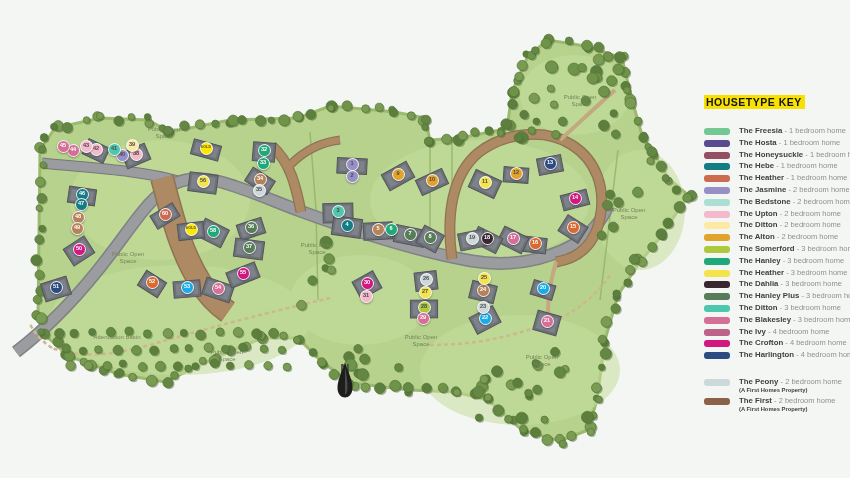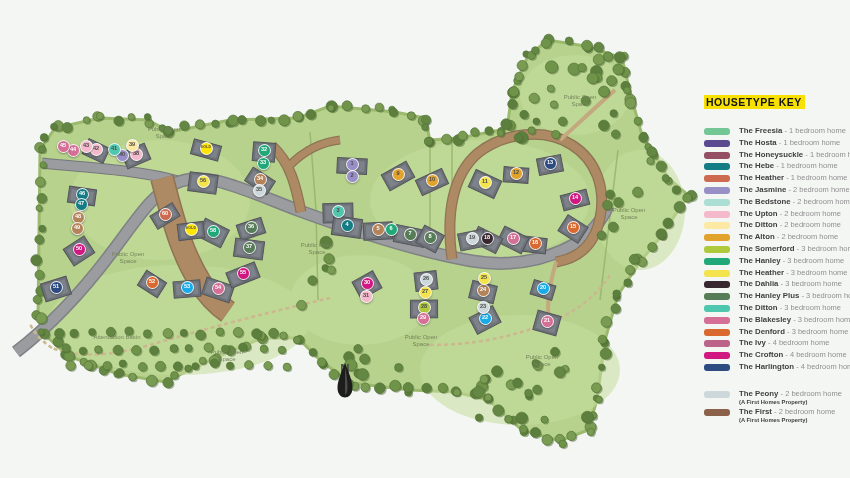--- a/index.html
+++ b/index.html
@@ -972,24 +972,20 @@
         </div>
         <div class="lg-row">
           <span class="sw" style="background: rgb(79, 199, 174);"></span>
           <span class="lg-text"><b>The Ditton </b>- 3 bedroom home</span>
         </div>
         <div class="lg-row">
           <span class="sw" style="background: rgb(213, 111, 150);"></span>
           <span class="lg-text"><b>The Blakesley </b>- 3 bedroom home</span>
         </div>
         <div class="lg-row">
-          <span class="sw" style="background: rgb(217, 105, 47);"></span>
-          <span class="lg-text"><b>The Denford </b>- 3 bedroom home</span>
-        </div>
-        <div class="lg-row">
           <span class="sw" style="background: rgb(187, 99, 137);"></span>
           <span class="lg-text"><b>The Ivy </b>- 4 bedroom home</span>
         </div>
         <div class="lg-row">
           <span class="sw" style="background: rgb(209, 24, 128);"></span>
           <span class="lg-text"><b>The Crofton </b>- 4 bedroom home</span>
         </div>
         <div class="lg-row">
           <span class="sw" style="background: rgb(45, 75, 128);"></span>
           <span class="lg-text"><b>The Harlington </b>- 4 bedroom home</span>

